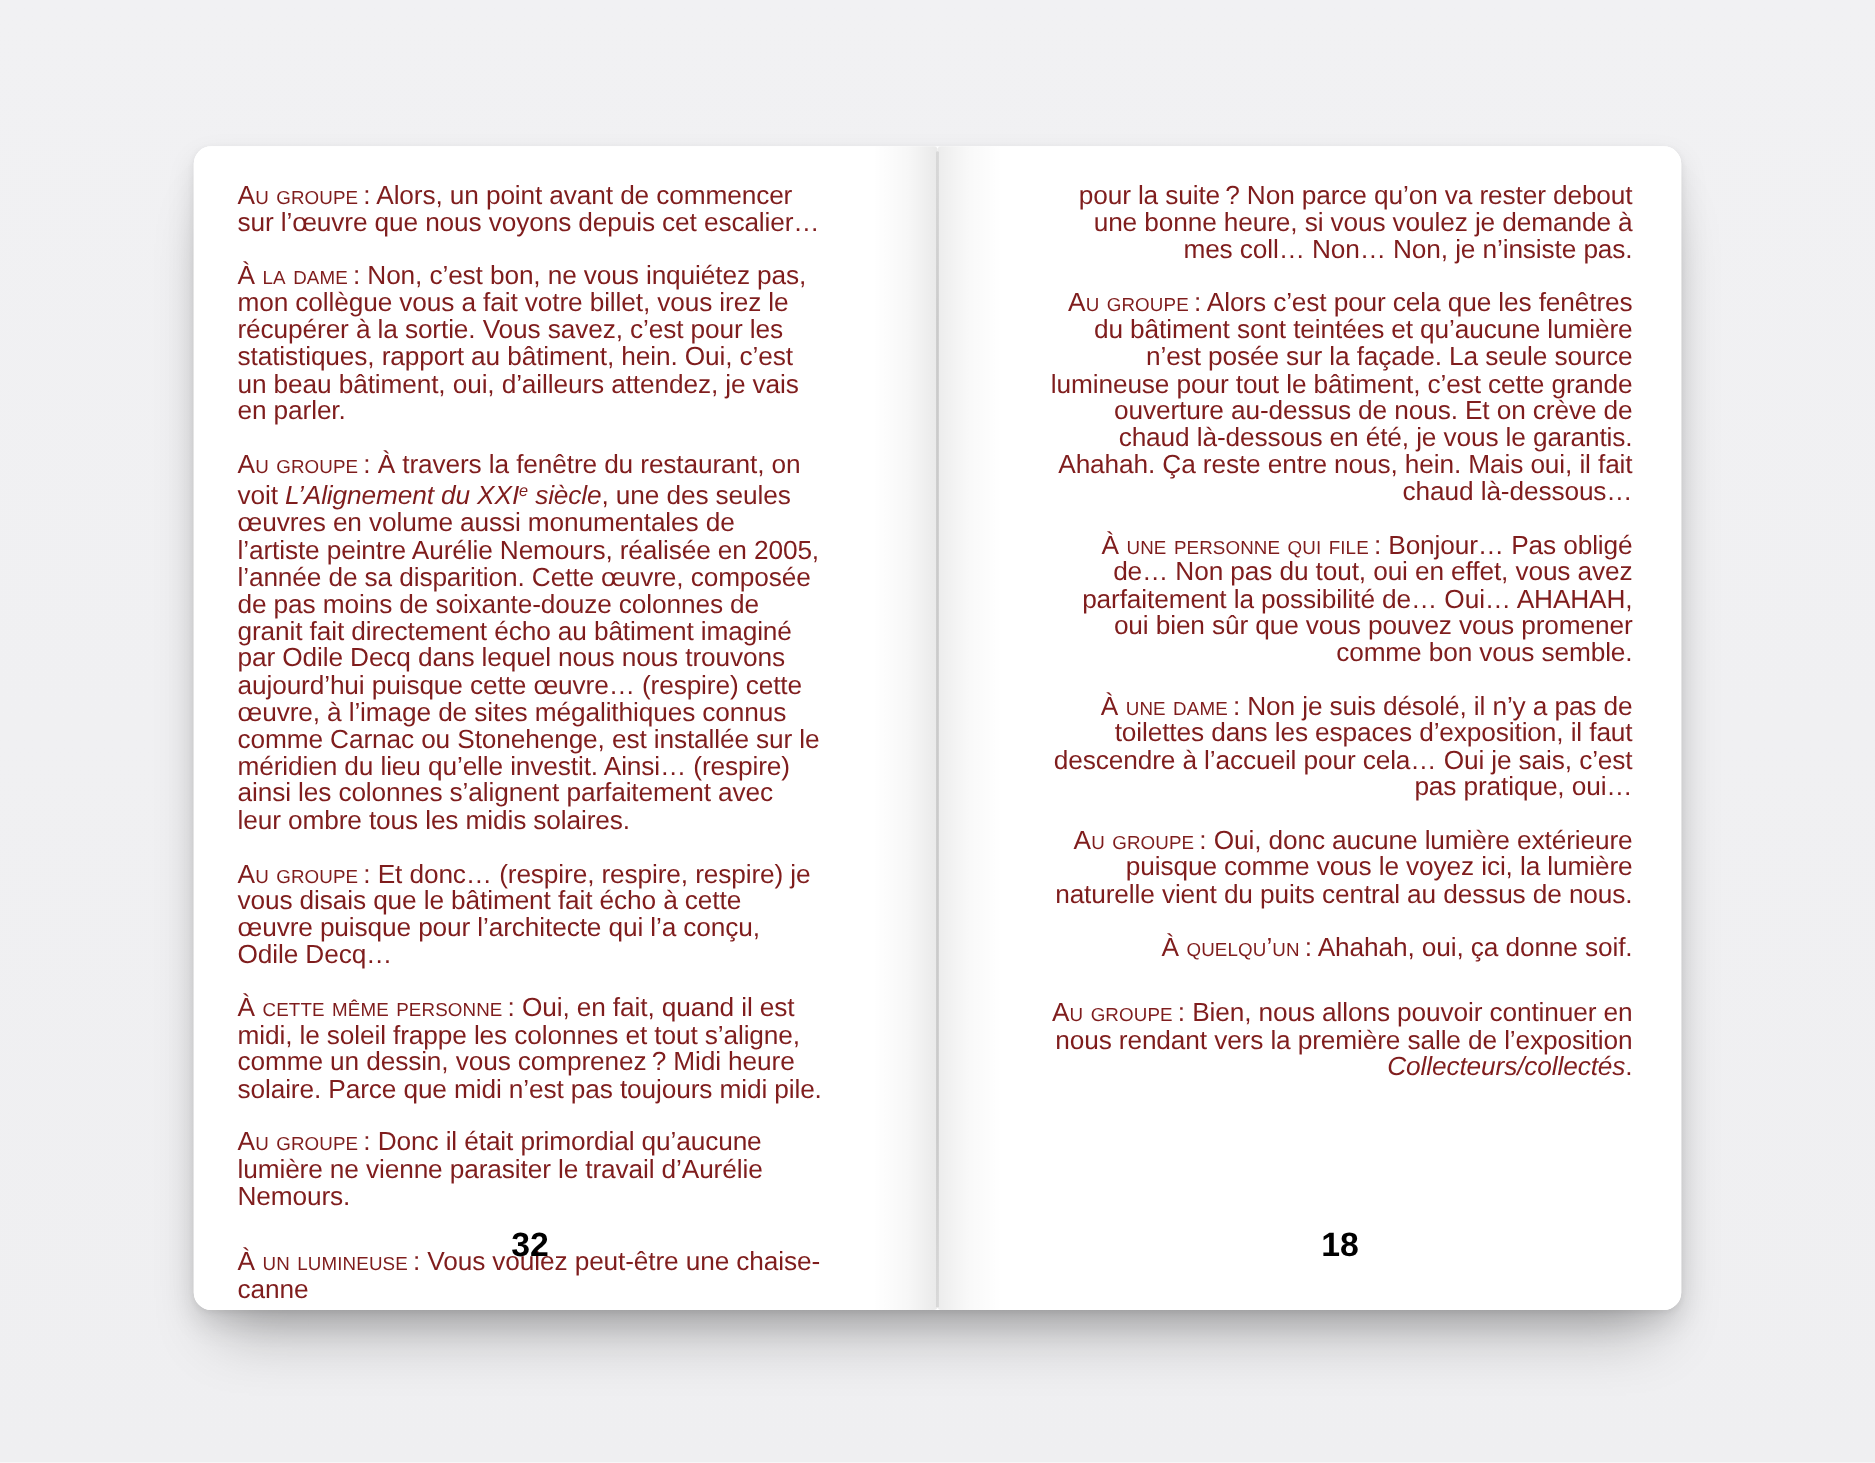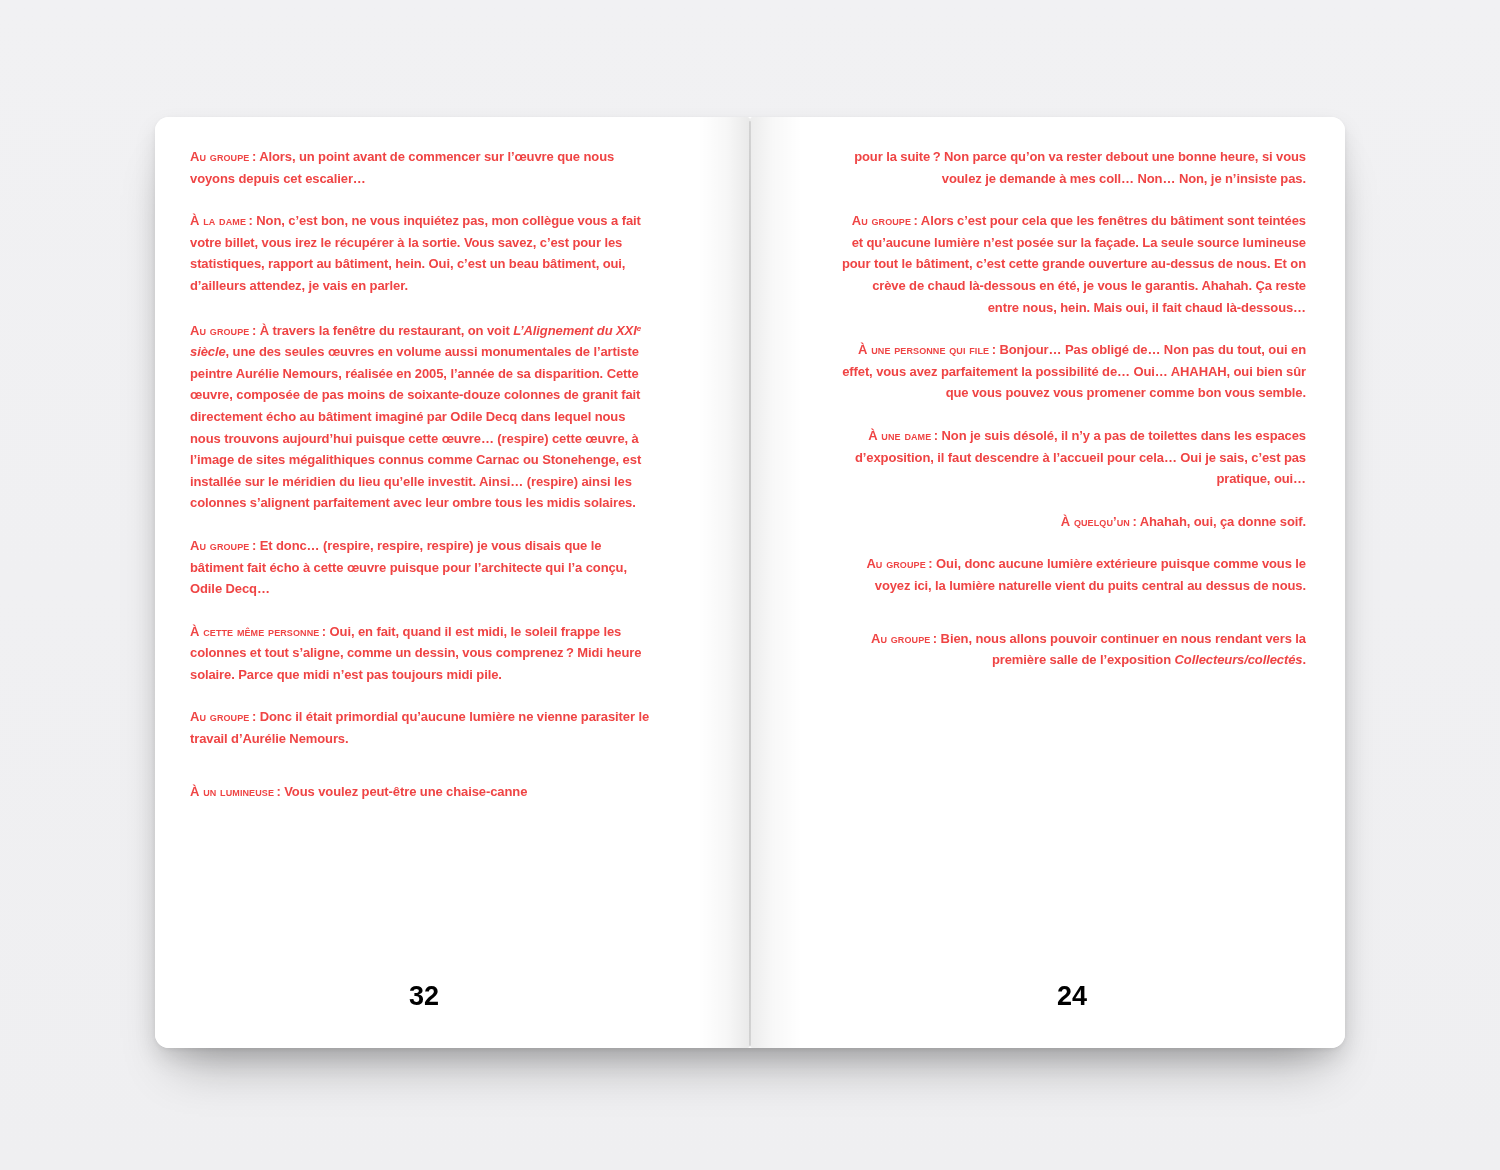--- a/index.html
+++ b/index.html
@@ -72,25 +72,25 @@
   .page-content {
     position: absolute;
     top: 29px;
     color: #141414;
   }
   .page-left .page-content  { left: 35px; width: 468px; }
   .page-right .page-content { left: 88px; width: 468px; text-align: right; }
 
   p.dialogue {
     margin: 0 0 21px 0;
-    font-size: 13px;
+    font-size: 21px;
     line-height: 21.6px;
-    font-weight: 700;
+    font-weight: 400;
     letter-spacing: -0.1px;
-    color: #ef4444;
+    color: #7f1d1d;
   }
   p.dialogue:last-child { margin-bottom: 0; margin-top: 31px; }
   .speaker {
     font-variant: small-caps;
     letter-spacing: 0.1px;
   }
   .italic { font-style: italic; }
   .italic-sup {
     font-style: italic;
     font-size: 0.62em;
@@ -122,20 +122,20 @@
         <p class="dialogue"><span class="speaker">À un lumineuse</span><span> : </span><span>Vous voulez peut-être une chaise-canne</span></p>
       </div>
     <div class="page-number">32</div>
   </div>
   <div class="page page-right">
     <div class="page-content">
         <p class="dialogue"><span>pour la suite ? Non parce qu’on va rester debout une bonne heure, si vous voulez je demande à mes coll… Non… Non, je n’insiste pas.</span></p>
         <p class="dialogue"><span class="speaker">Au groupe</span><span> : </span><span>Alors c’est pour cela que les fenêtres du bâtiment sont teintées et qu’aucune lumière n’est posée sur la façade. La seule source lumineuse pour tout le bâtiment, c’est cette grande ouverture au-dessus de nous. Et on crève de chaud là-dessous en été, je vous le garantis. Ahahah. Ça reste entre nous, hein. Mais oui, il fait chaud là-dessous…</span></p>
         <p class="dialogue"><span class="speaker">À une personne qui file</span><span> : </span><span>Bonjour… Pas obligé de… Non pas du tout, oui en effet, vous avez parfaitement la possibilité de… Oui… AHAHAH, oui bien sûr que vous pouvez vous promener comme bon vous semble.</span></p>
         <p class="dialogue"><span class="speaker">À une dame</span><span> : </span><span>Non je suis désolé, il n’y a pas de toilettes dans les espaces d’exposition, il faut descendre à l’accueil pour cela… Oui je sais, c’est pas pratique, oui…</span></p>
+        <p class="dialogue"><span class="speaker">Au groupe</span><span> : </span><span>Oui, donc aucune lumière extérieure puisque comme vous le voyez ici, la lumière naturelle vient du puits central au dessus de nous.</span></p>
         <p class="dialogue"><span class="speaker">À quelqu’un</span><span> : </span><span>Ahahah, oui, ça donne soif.</span></p>
-        <p class="dialogue"><span class="speaker">Au groupe</span><span> : </span><span>Oui, donc aucune lumière extérieure puisque comme vous le voyez ici, la lumière naturelle vient du puits central au dessus de nous.</span></p>
         <p class="dialogue"><span class="speaker">Au groupe</span><span> : </span><span>Bien, nous allons pouvoir continuer en nous rendant vers la première salle de l’exposition </span><span class="italic">Collecteurs/collectés</span><span>.</span></p>
       </div>
-    <div class="page-number">24</div>
+    <div class="page-number">18</div>
   </div>
   <div class="spine-line"></div>
 </div>
 
 </body></html>

